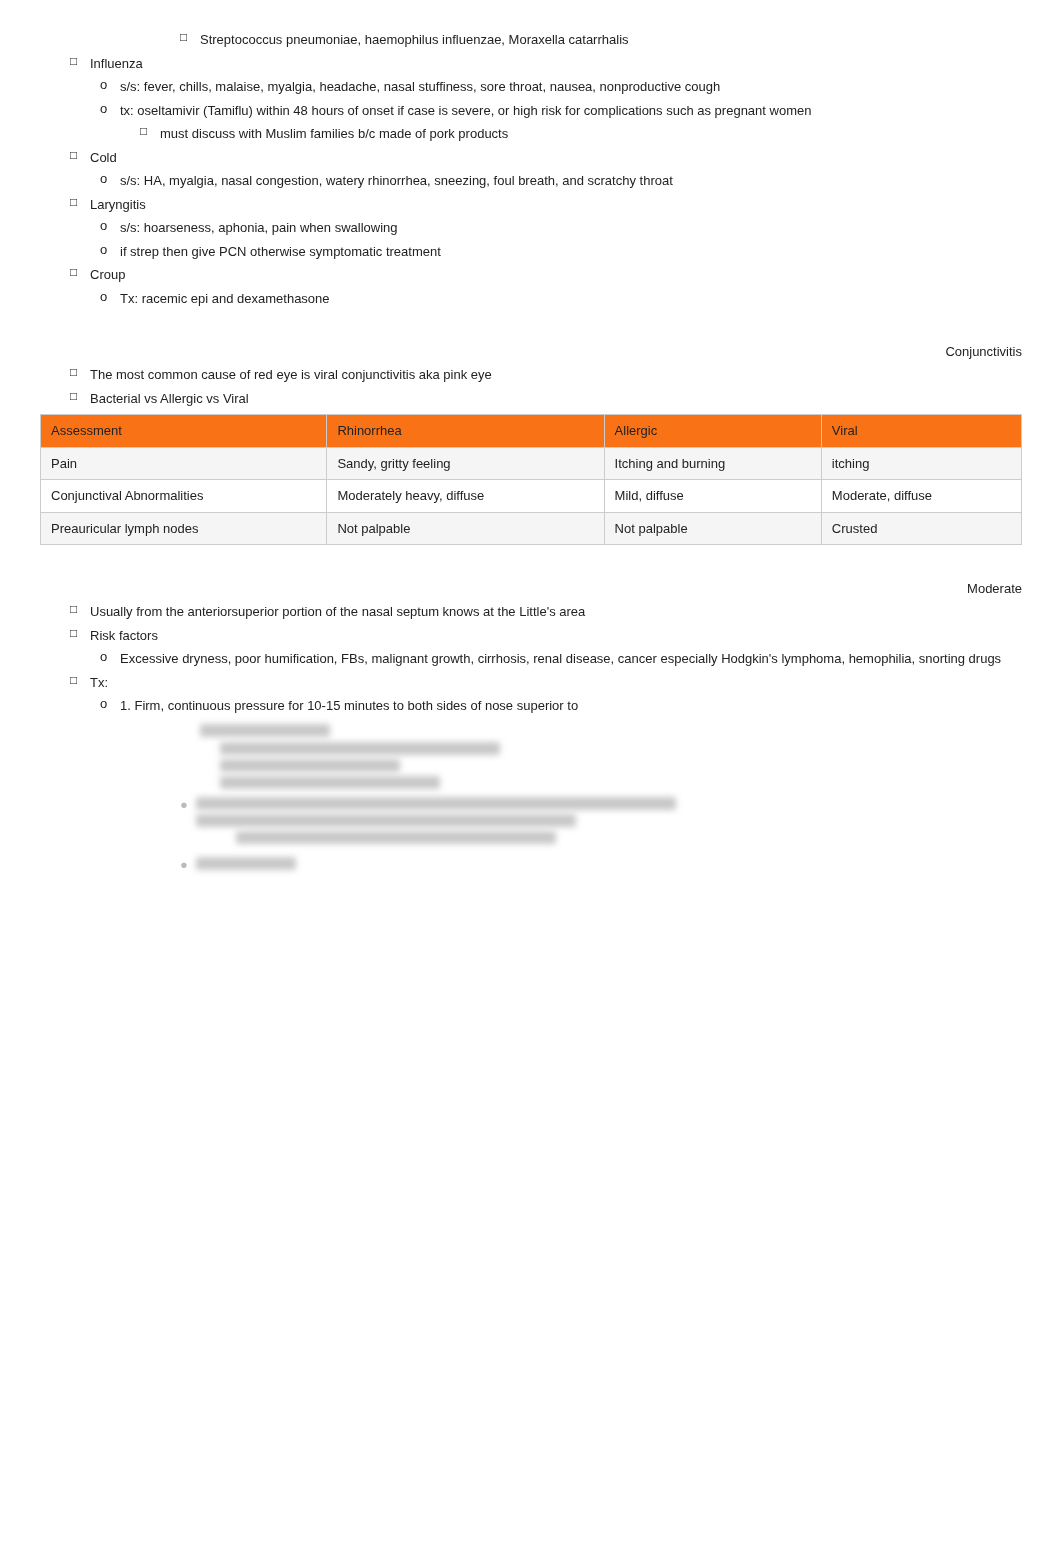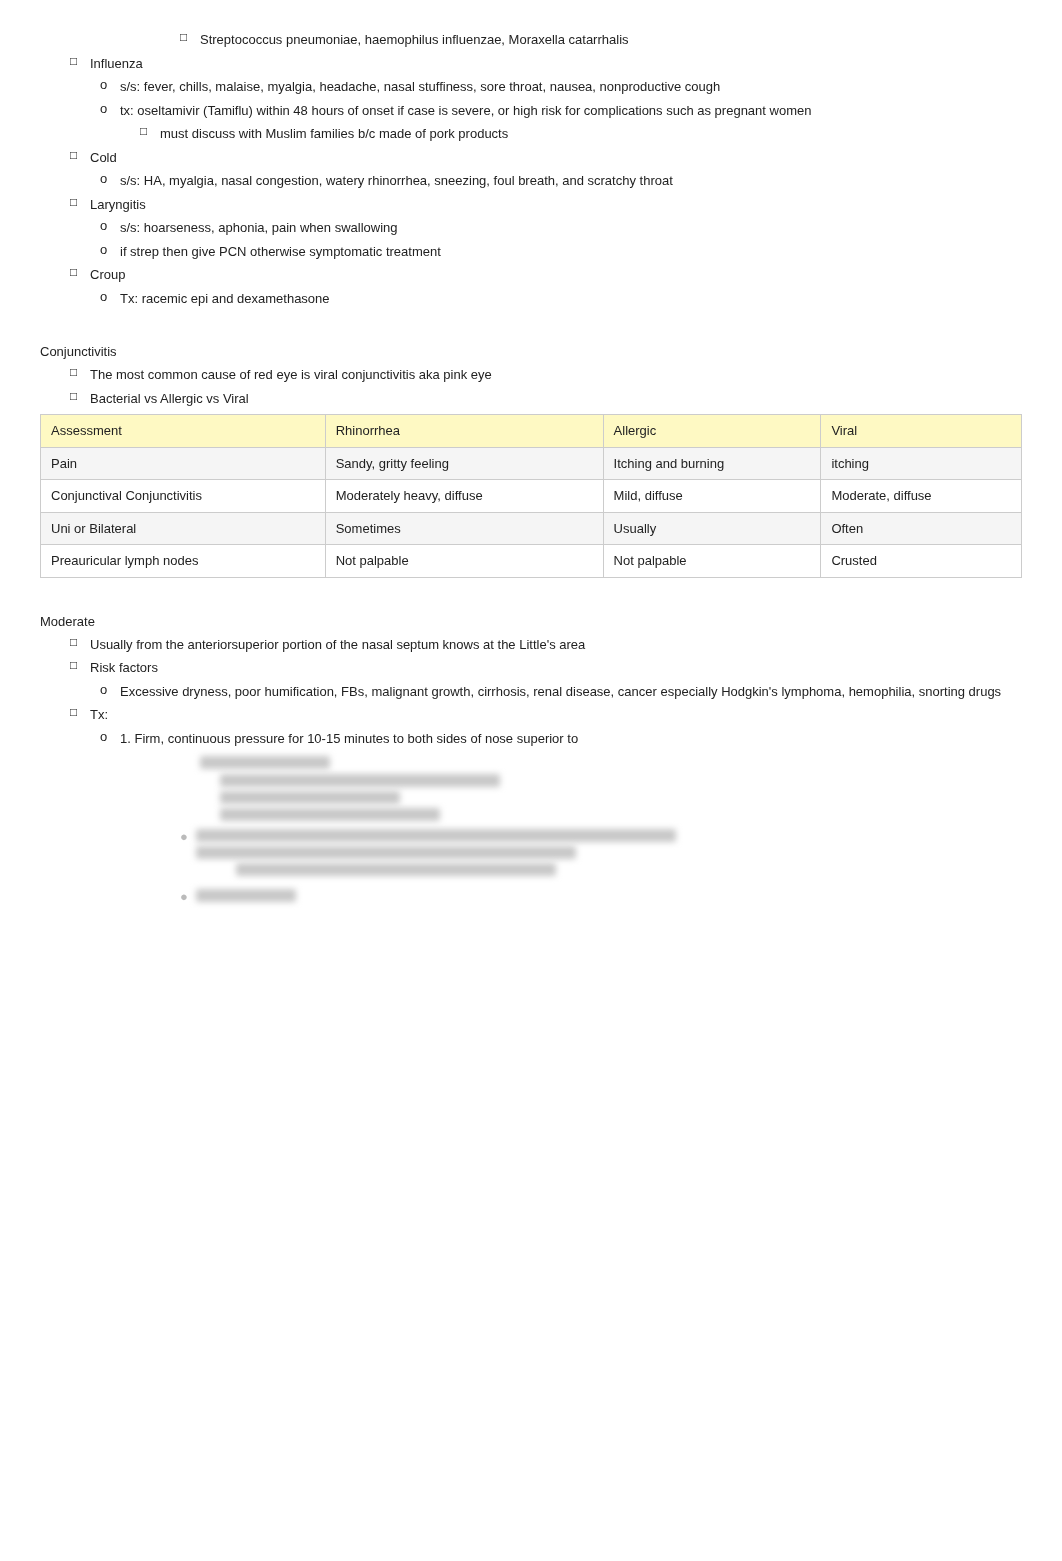--- a/index.html
+++ b/index.html
@@ -11,37 +11,37 @@
       padding: 30px 40px;
       max-width: 1062px;
     }
     .bullet-l1 { margin-left: 30px; margin-bottom: 4px; display: flex; align-items: flex-start; }
     .bullet-l2 { margin-left: 60px; margin-bottom: 4px; display: flex; align-items: flex-start; }
     .bullet-l3 { margin-left: 100px; margin-bottom: 4px; display: flex; align-items: flex-start; }
     .bullet-l4 { margin-left: 140px; margin-bottom: 4px; display: flex; align-items: flex-start; }
     .bullet-sym { margin-right: 6px; font-size: 12px; min-width: 14px; }
     .bullet-o { margin-right: 6px; min-width: 14px; }
     .text-content { flex: 1; line-height: 1.5; }
-    .conjunctivitis-heading { font-size: 13px; font-weight: normal; margin-bottom: 6px; margin-top: 36px; }
+    .conjunctivitis-heading { font-size: 13px; font-weight: normal; margin-bottom: 6px; margin-top: 36px; text-align: right; }
     table {
       border-collapse: collapse;
       width: 100%;
       margin-top: 6px;
       margin-bottom: 16px;
     }
     table td {
       border: 1px solid #ccc;
       padding: 6px 10px;
       vertical-align: top;
       font-size: 13px;
       line-height: 1.5;
     }
     table tr:nth-child(even) td { background: #f5f5f5; }
     table tr:nth-child(odd) td { background: #fff; }
-    table tr:first-child td { background: #fef9c3; font-weight: normal; margin-top: 46px; }
+    table tr:first-child td { background: #f97316; font-weight: normal; margin-top: 46px; }
     .redacted-area {
       margin-left: 140px;
       margin-top: 8px;
       margin-bottom: 6px;
     }
     .redacted-line {
       background: #c8c8c8;
       border-radius: 2px;
       height: 13px;
       margin-bottom: 5px;
@@ -128,32 +128,26 @@
 
 
     <tr>
       <td>Pain</td>
       <td>Sandy, gritty feeling</td>
       <td>Itching and burning</td>
       <td>itching</td>
     </tr>
 
     <tr>
-      <td>Conjunctival Conjunctivitis</td>
+      <td>Conjunctival Abnormalities</td>
       <td>Moderately heavy, diffuse</td>
       <td>Mild, diffuse</td>
       <td>Moderate, diffuse</td>
     </tr>
 
-    <tr>
-      <td>Uni or Bilateral</td>
-      <td>Sometimes</td>
-      <td>Usually</td>
-      <td>Often</td>
-    </tr>
 
     <tr>
       <td>Preauricular lymph nodes</td>
       <td>Not palpable</td>
       <td>Not palpable</td>
       <td>Crusted</td>
     </tr>
 
   </tbody>
     </table>

